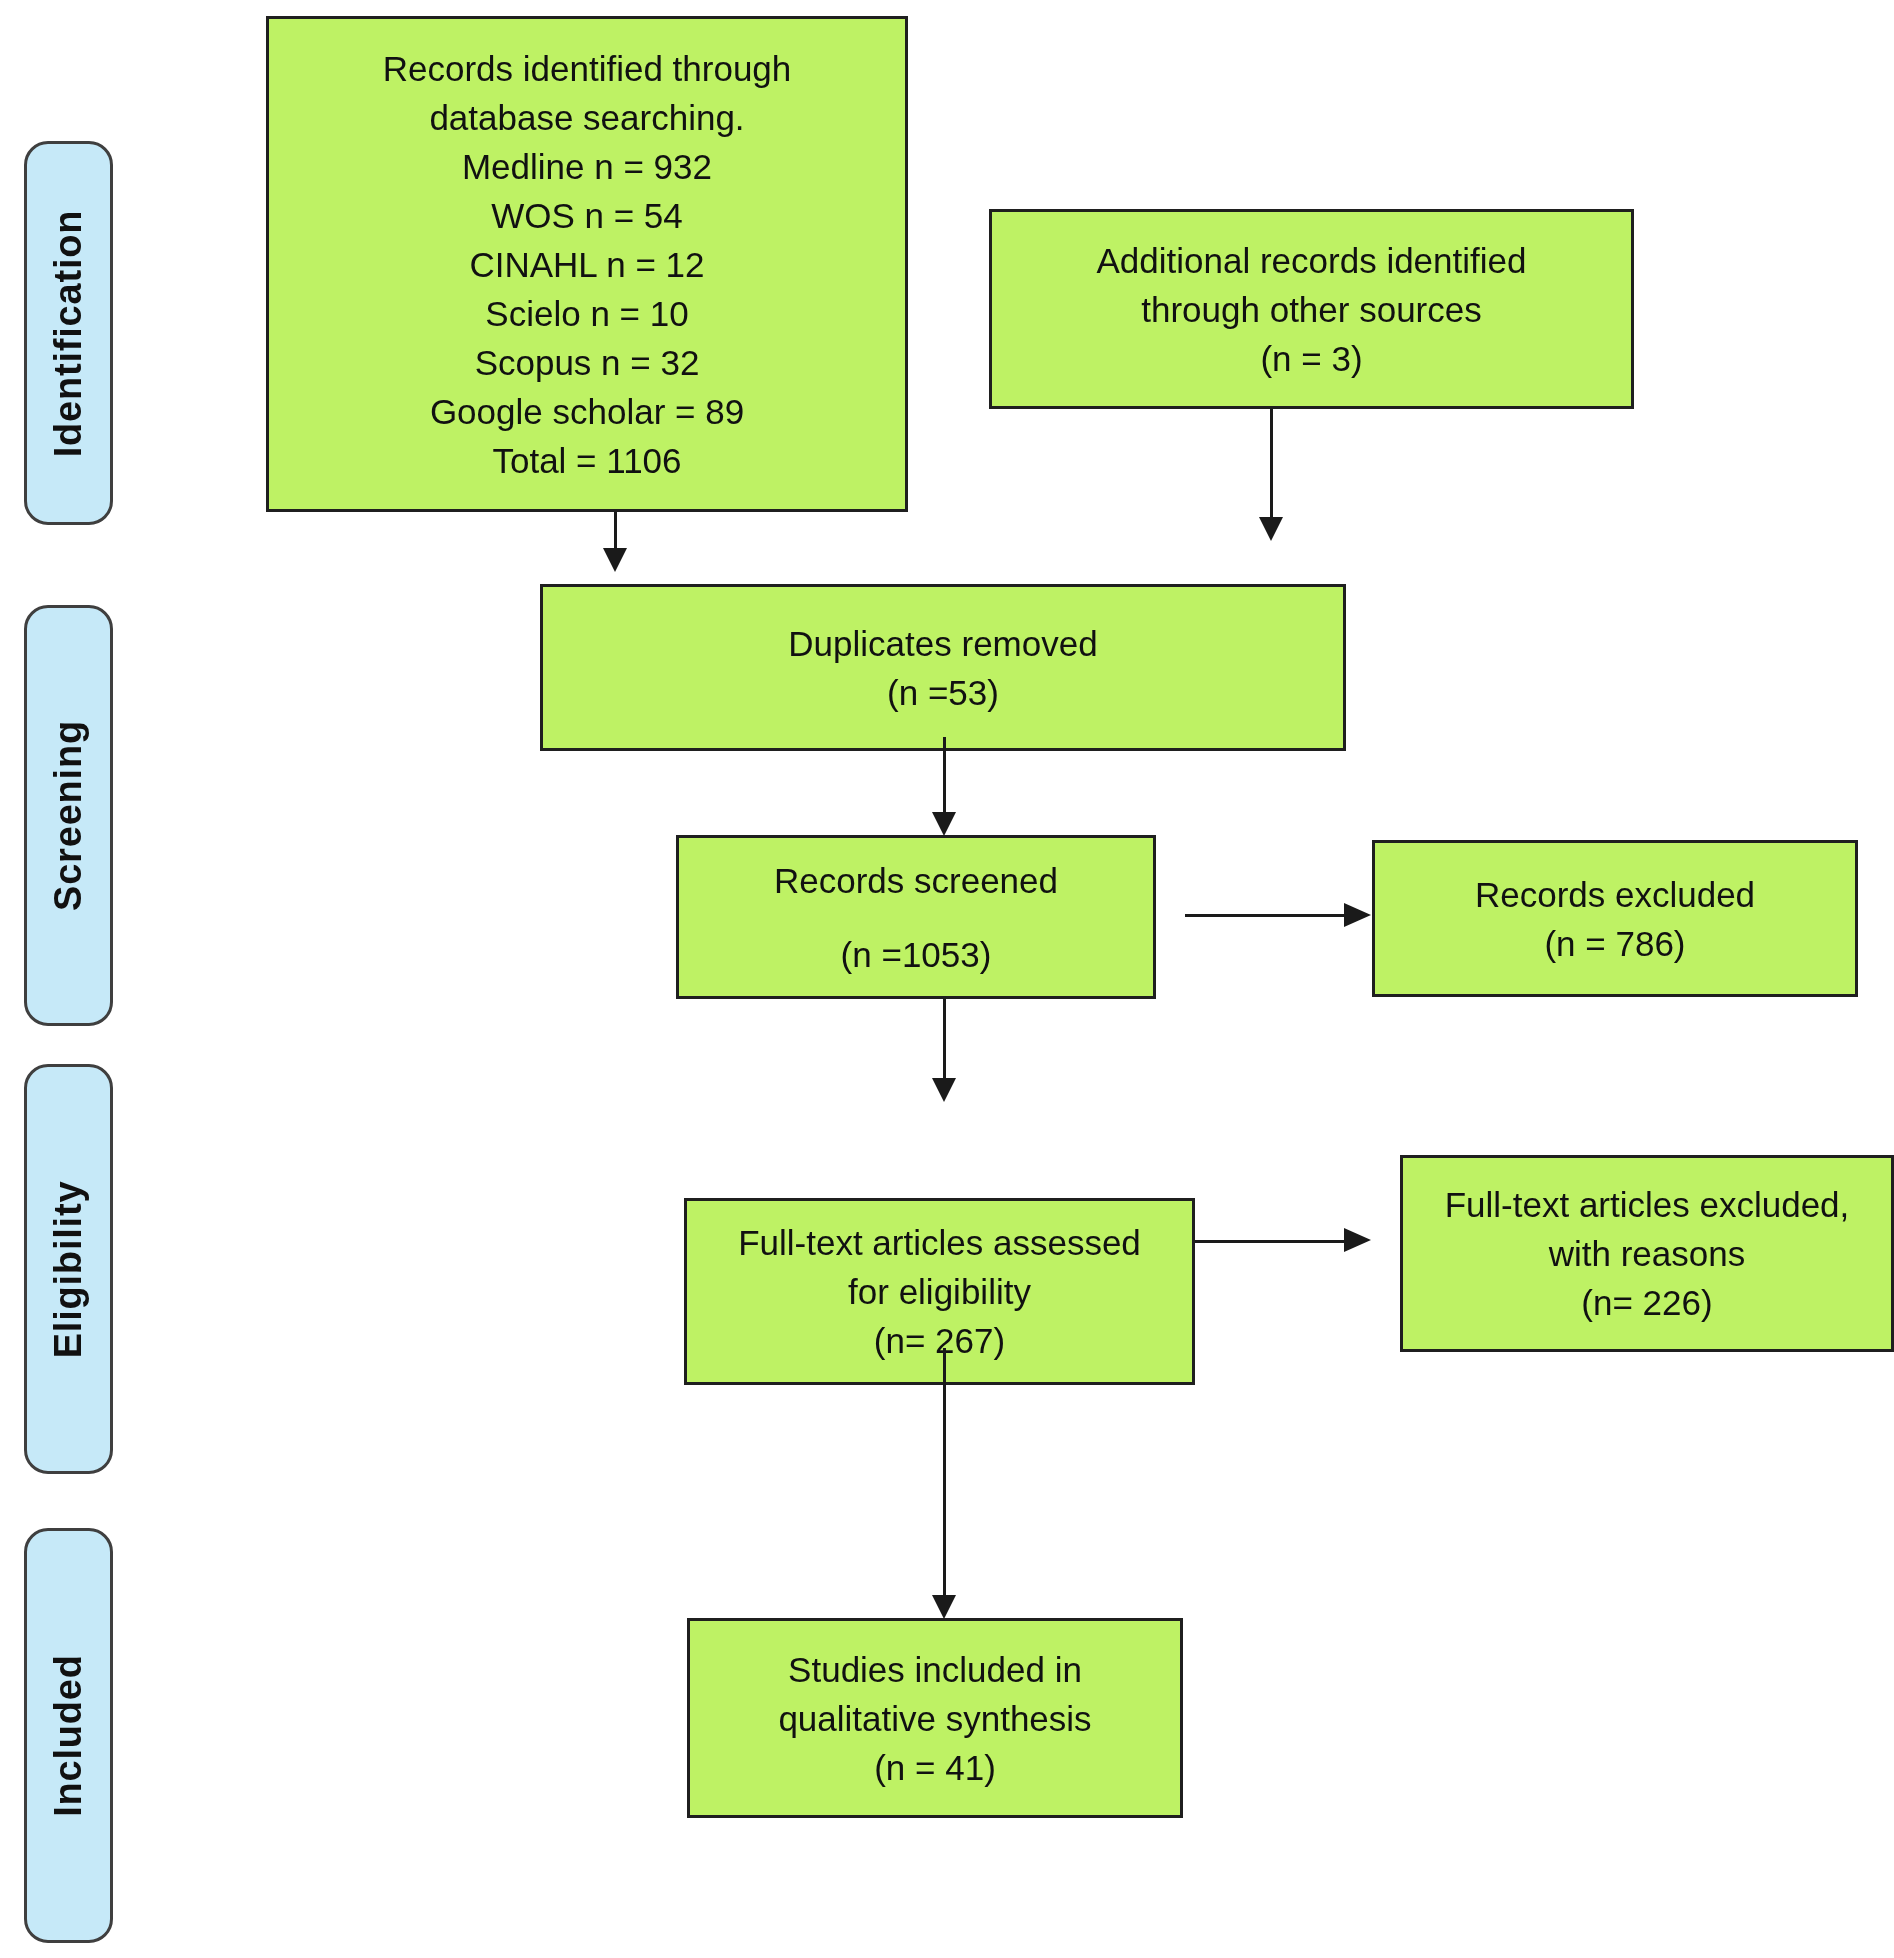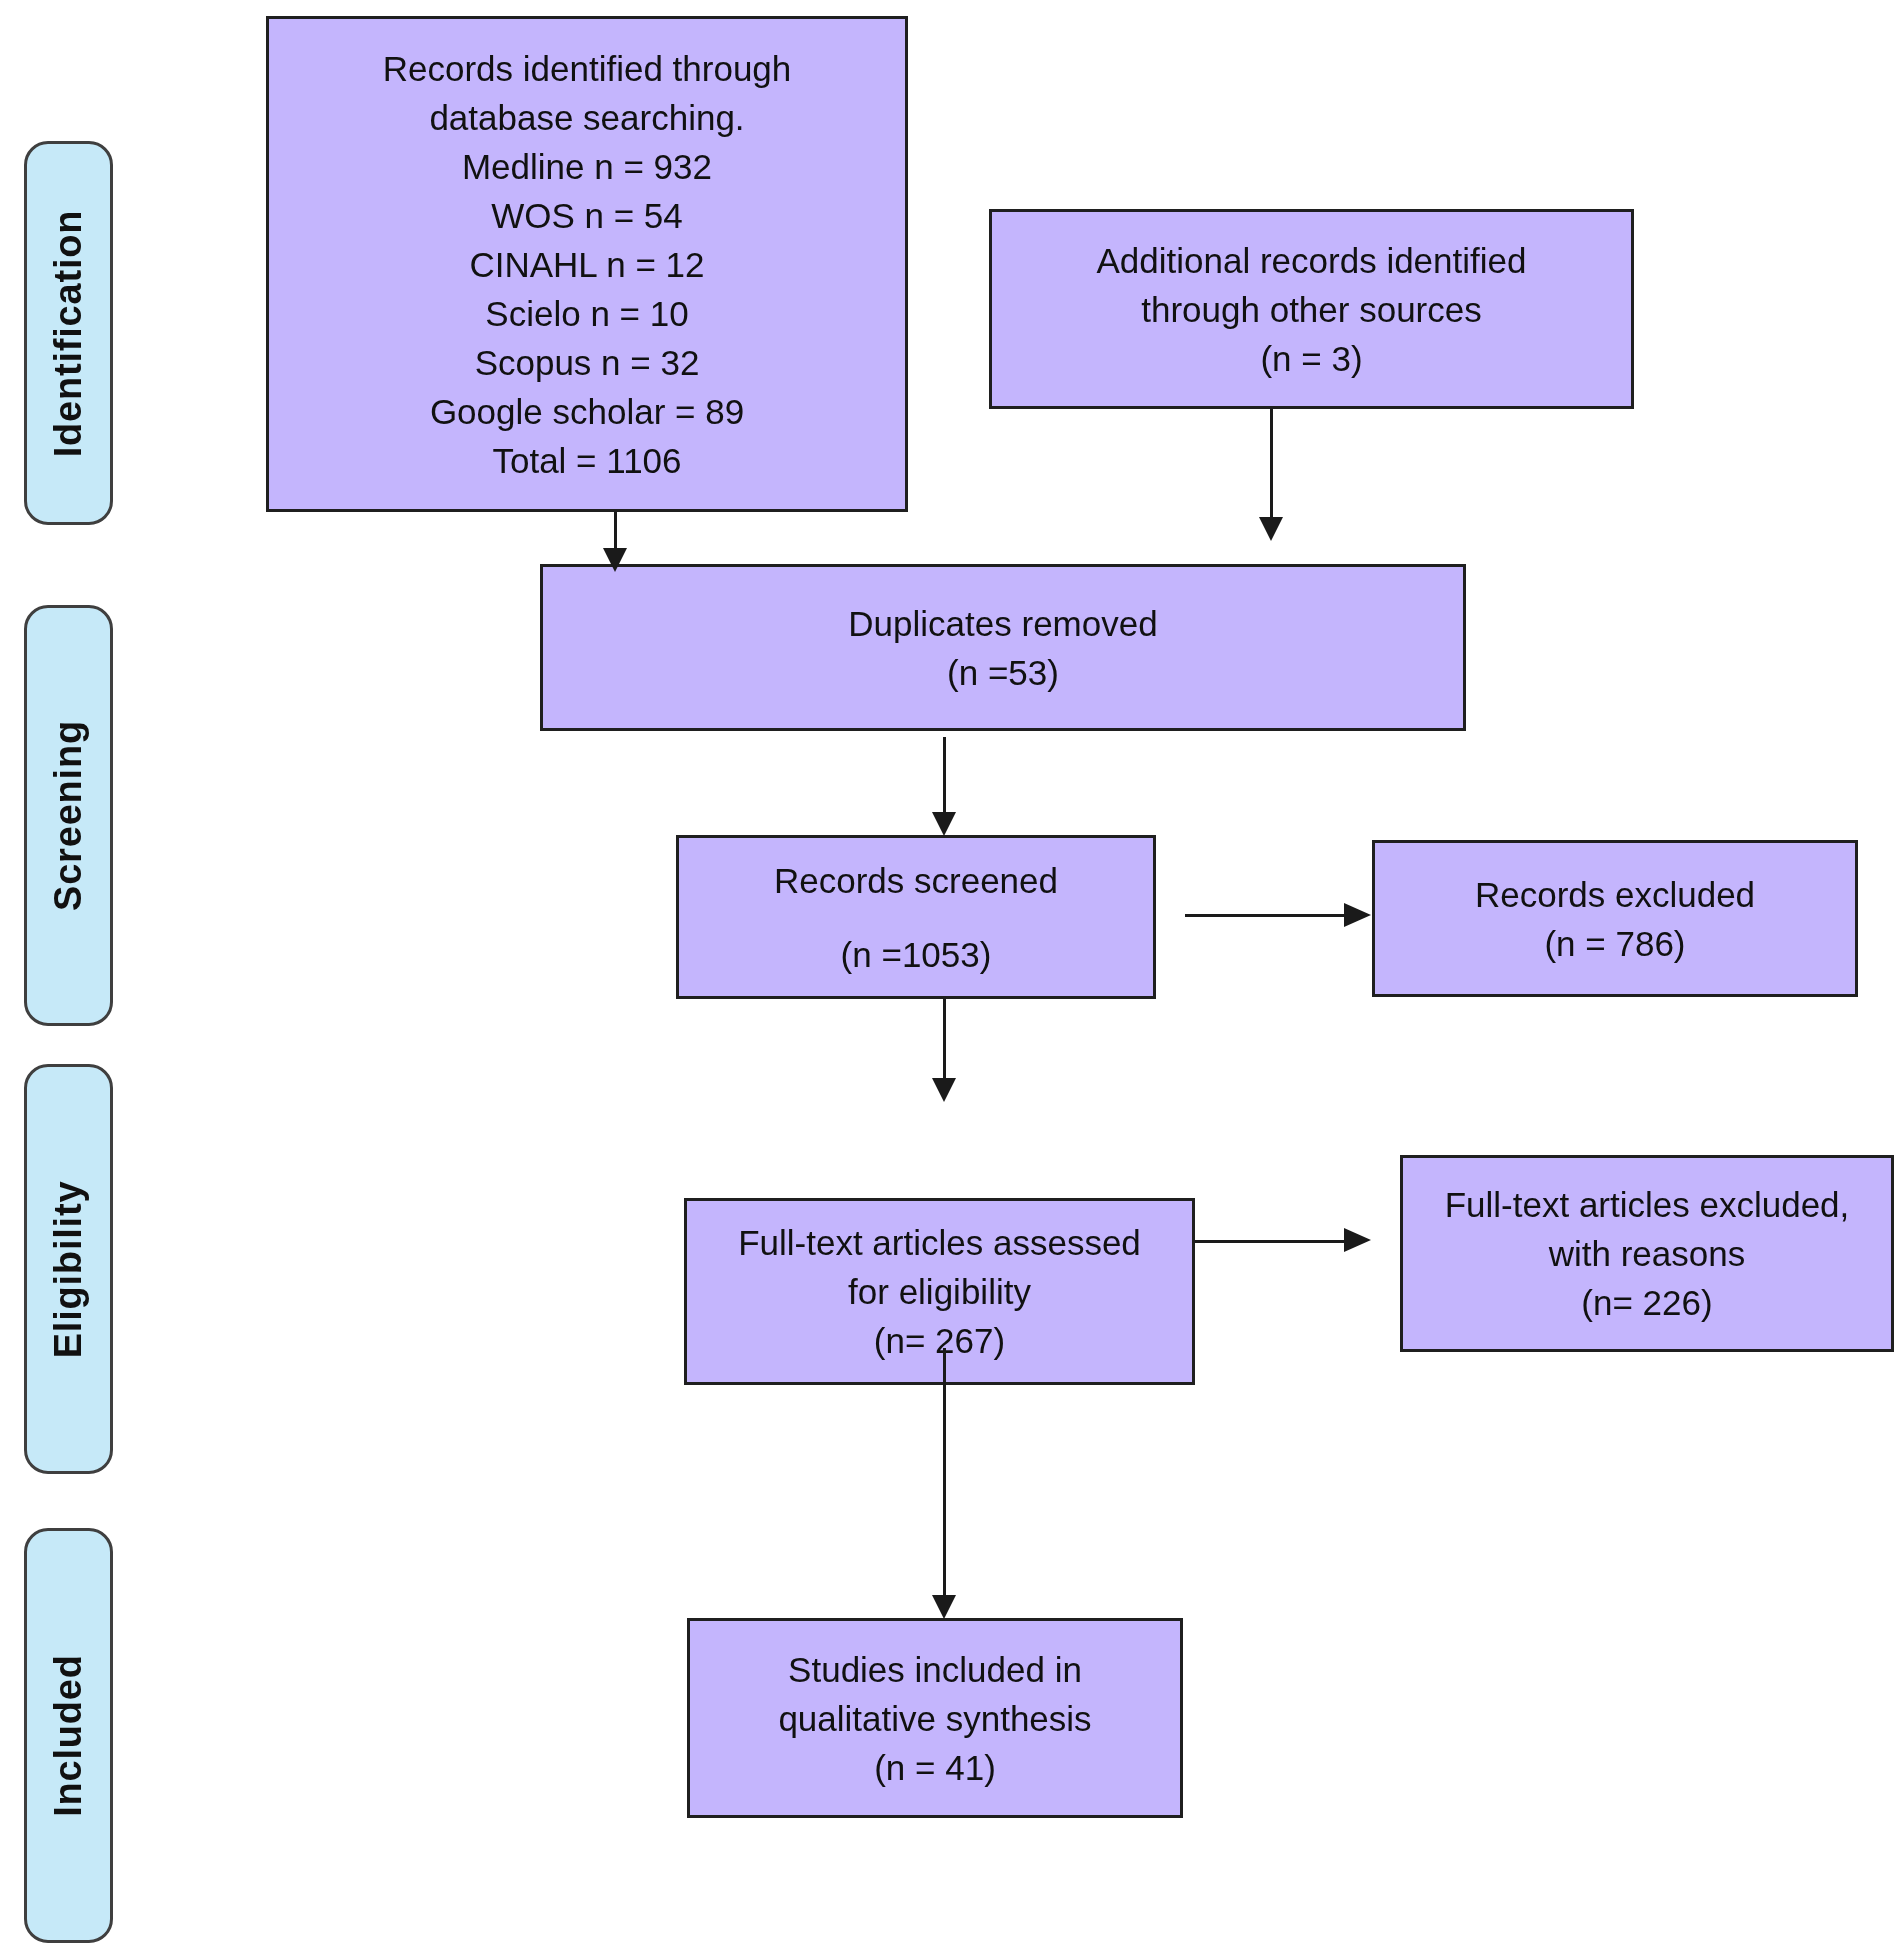--- a/index.html
+++ b/index.html
@@ -26,21 +26,21 @@
   .stage-label {
     transform: rotate(-90deg);
     white-space: nowrap;
     font-size: 38px;
     font-weight: bold;
     color: #111111;
     letter-spacing: 0.8px;
   }
   .box {
     position: absolute;
-    background: #c4b5fd;
+    background: #bef264;
     border: 3.2px solid #1f1f1f;
     box-sizing: border-box;
     display: flex;
     flex-direction: column;
     justify-content: center;
     align-items: center;
     text-align: center;
   }
   .bl {
     font-size: 35px;
@@ -91,21 +91,21 @@
     <div class="bl">Google scholar = 89</div>
     <div class="bl">Total = 1106</div>
   </div>
 
   <div class="box" style="left:989px;top:209px;width:645px;height:200px;">
     <div class="bl">Additional records identified</div>
     <div class="bl">through other sources</div>
     <div class="bl">(n = 3)</div>
   </div>
 
-  <div class="box" style="left:540px;top:564px;width:926px;height:167px;text-align:center;">
+  <div class="box" style="left:540px;top:584px;width:806px;height:167px;text-align:center;">
     <div class="bl">Duplicates removed</div>
     <div class="bl">(n =53)</div>
   </div>
 
   <div class="box" style="left:676px;top:835px;width:480px;height:164px;gap:25px;">
     <div class="bl">Records screened</div>
     <div class="bl">(n =1053)</div>
   </div>
 
   <div class="box" style="left:1372px;top:840px;width:486px;height:157px;">

